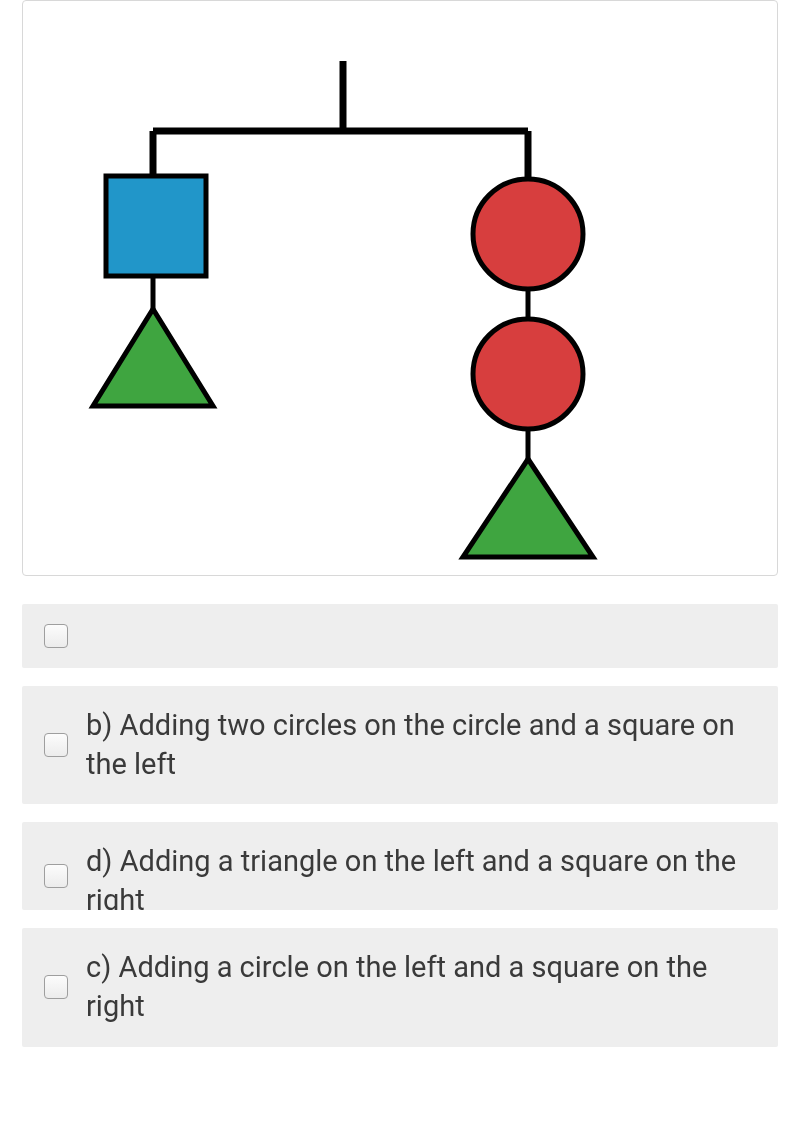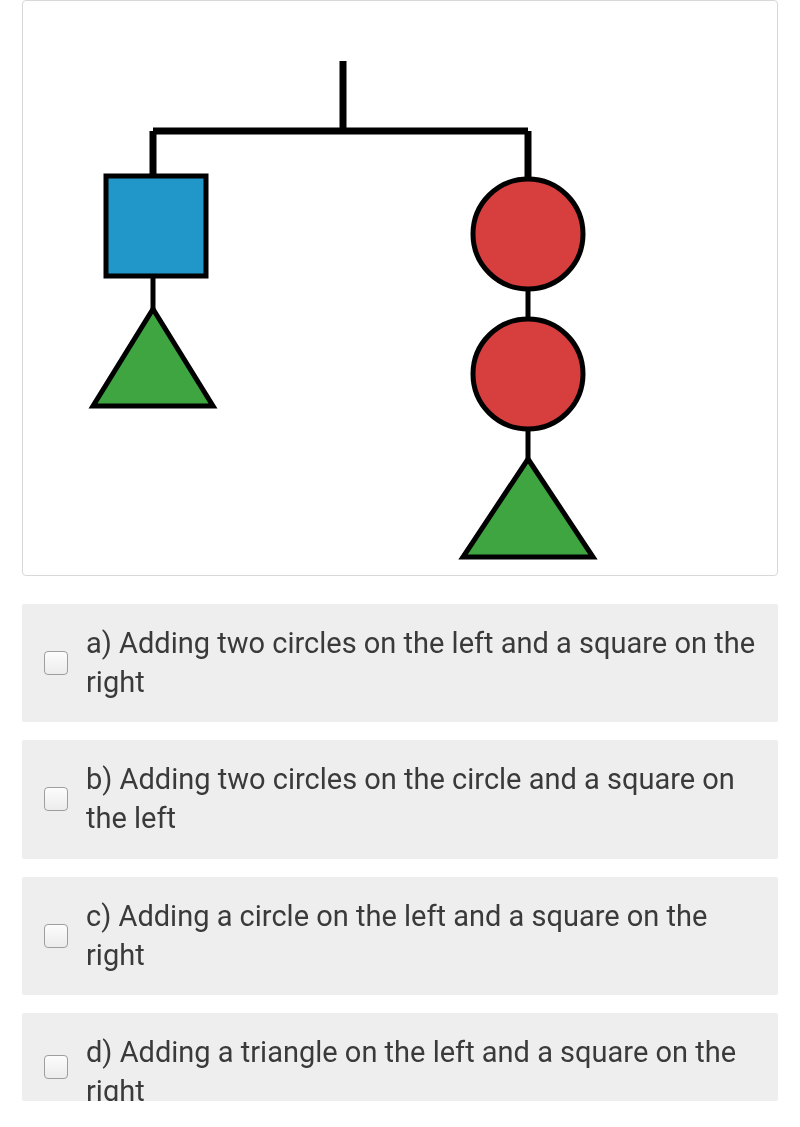--- a/index.html
+++ b/index.html
@@ -82,31 +82,30 @@
     <line x1="485" y1="408" x2="485" y2="440" stroke="#000" stroke-width="5"></line>
 
     <polygon points="485,438 550,536 420,536" fill="#3fa540" stroke="#000" stroke-width="5" stroke-linejoin="miter"></polygon>
   </svg>
 </div>
 
 <div class="options">
 
   <div class="option">
     <div class="checkbox"></div>
-    <div class="option-text">a) Adding two circles on the left and a square on the right</div>
   </div>
 
   <div class="option">
     <div class="checkbox"></div>
     <div class="option-text">b) Adding two circles on the circle and a square on the left</div>
   </div>
 
+  <div class="option option-d">
+    <div class="checkbox"></div>
+    <div class="option-text">d) Adding a triangle on the left and a square on the right</div>
+  </div>
+
   <div class="option">
     <div class="checkbox"></div>
     <div class="option-text">c) Adding a circle on the left and a square on the right</div>
   </div>
 
-  <div class="option option-d">
-    <div class="checkbox"></div>
-    <div class="option-text">d) Adding a triangle on the left and a square on the right</div>
-  </div>
-
 </div>
 
 </body></html>

